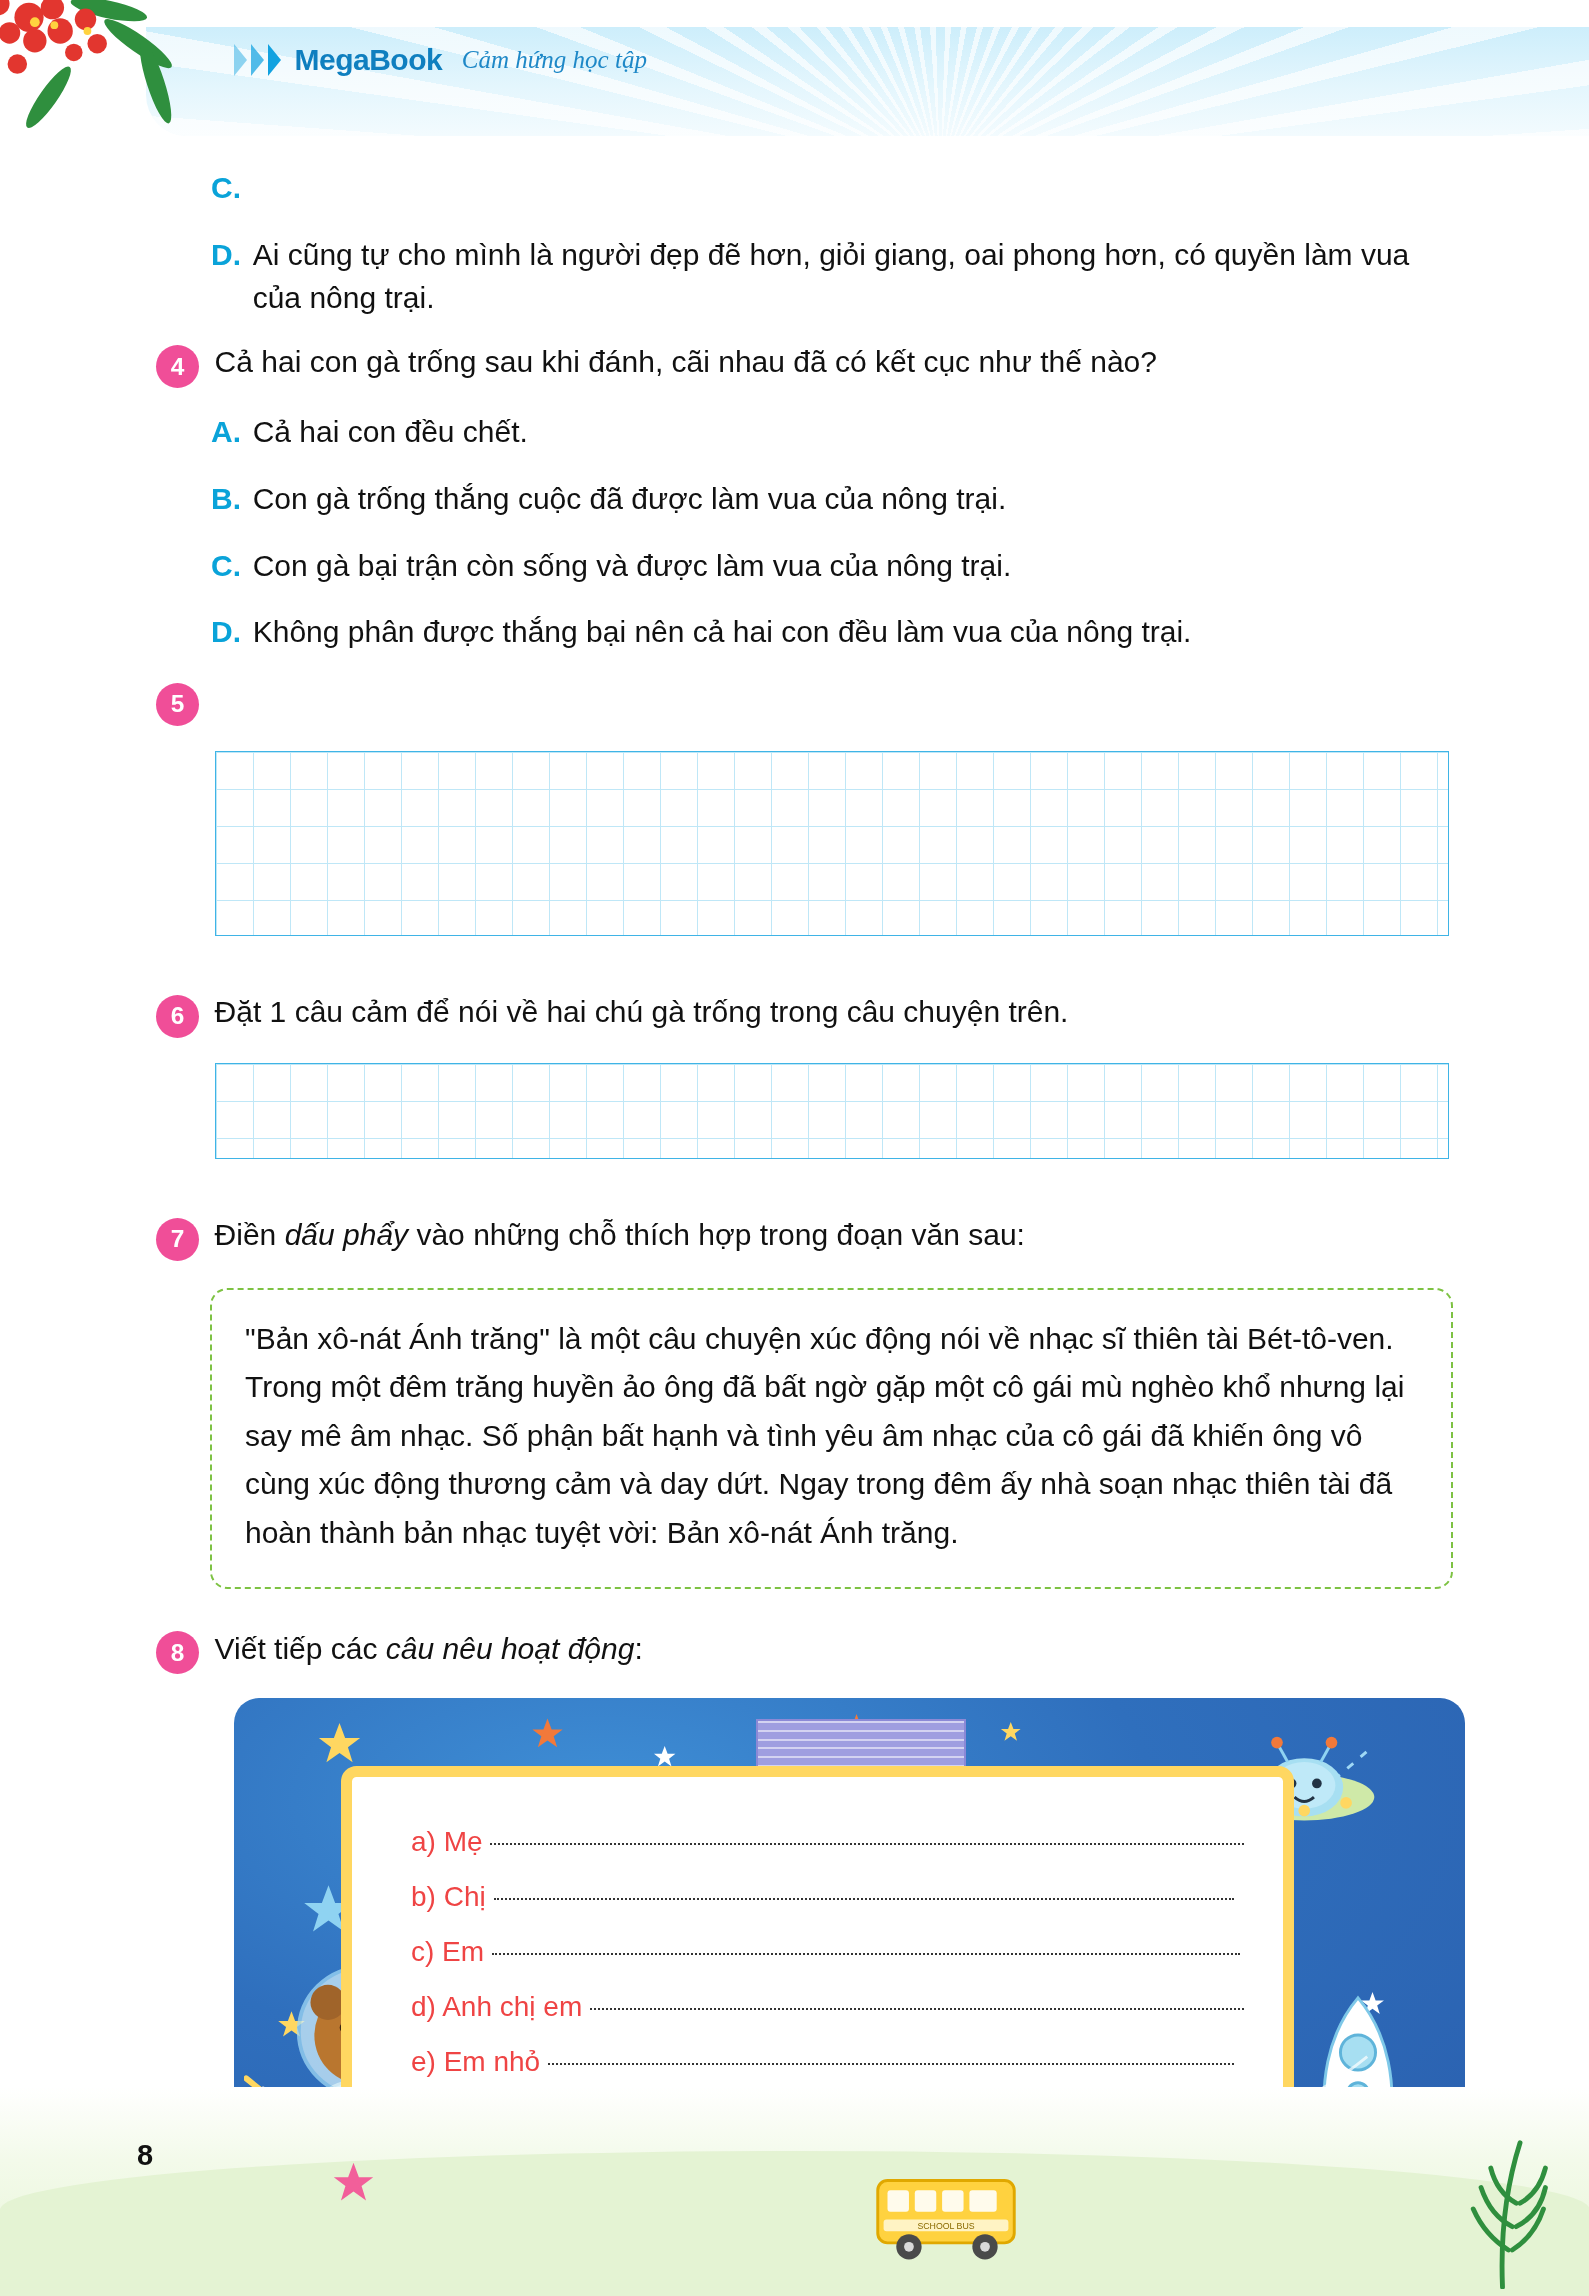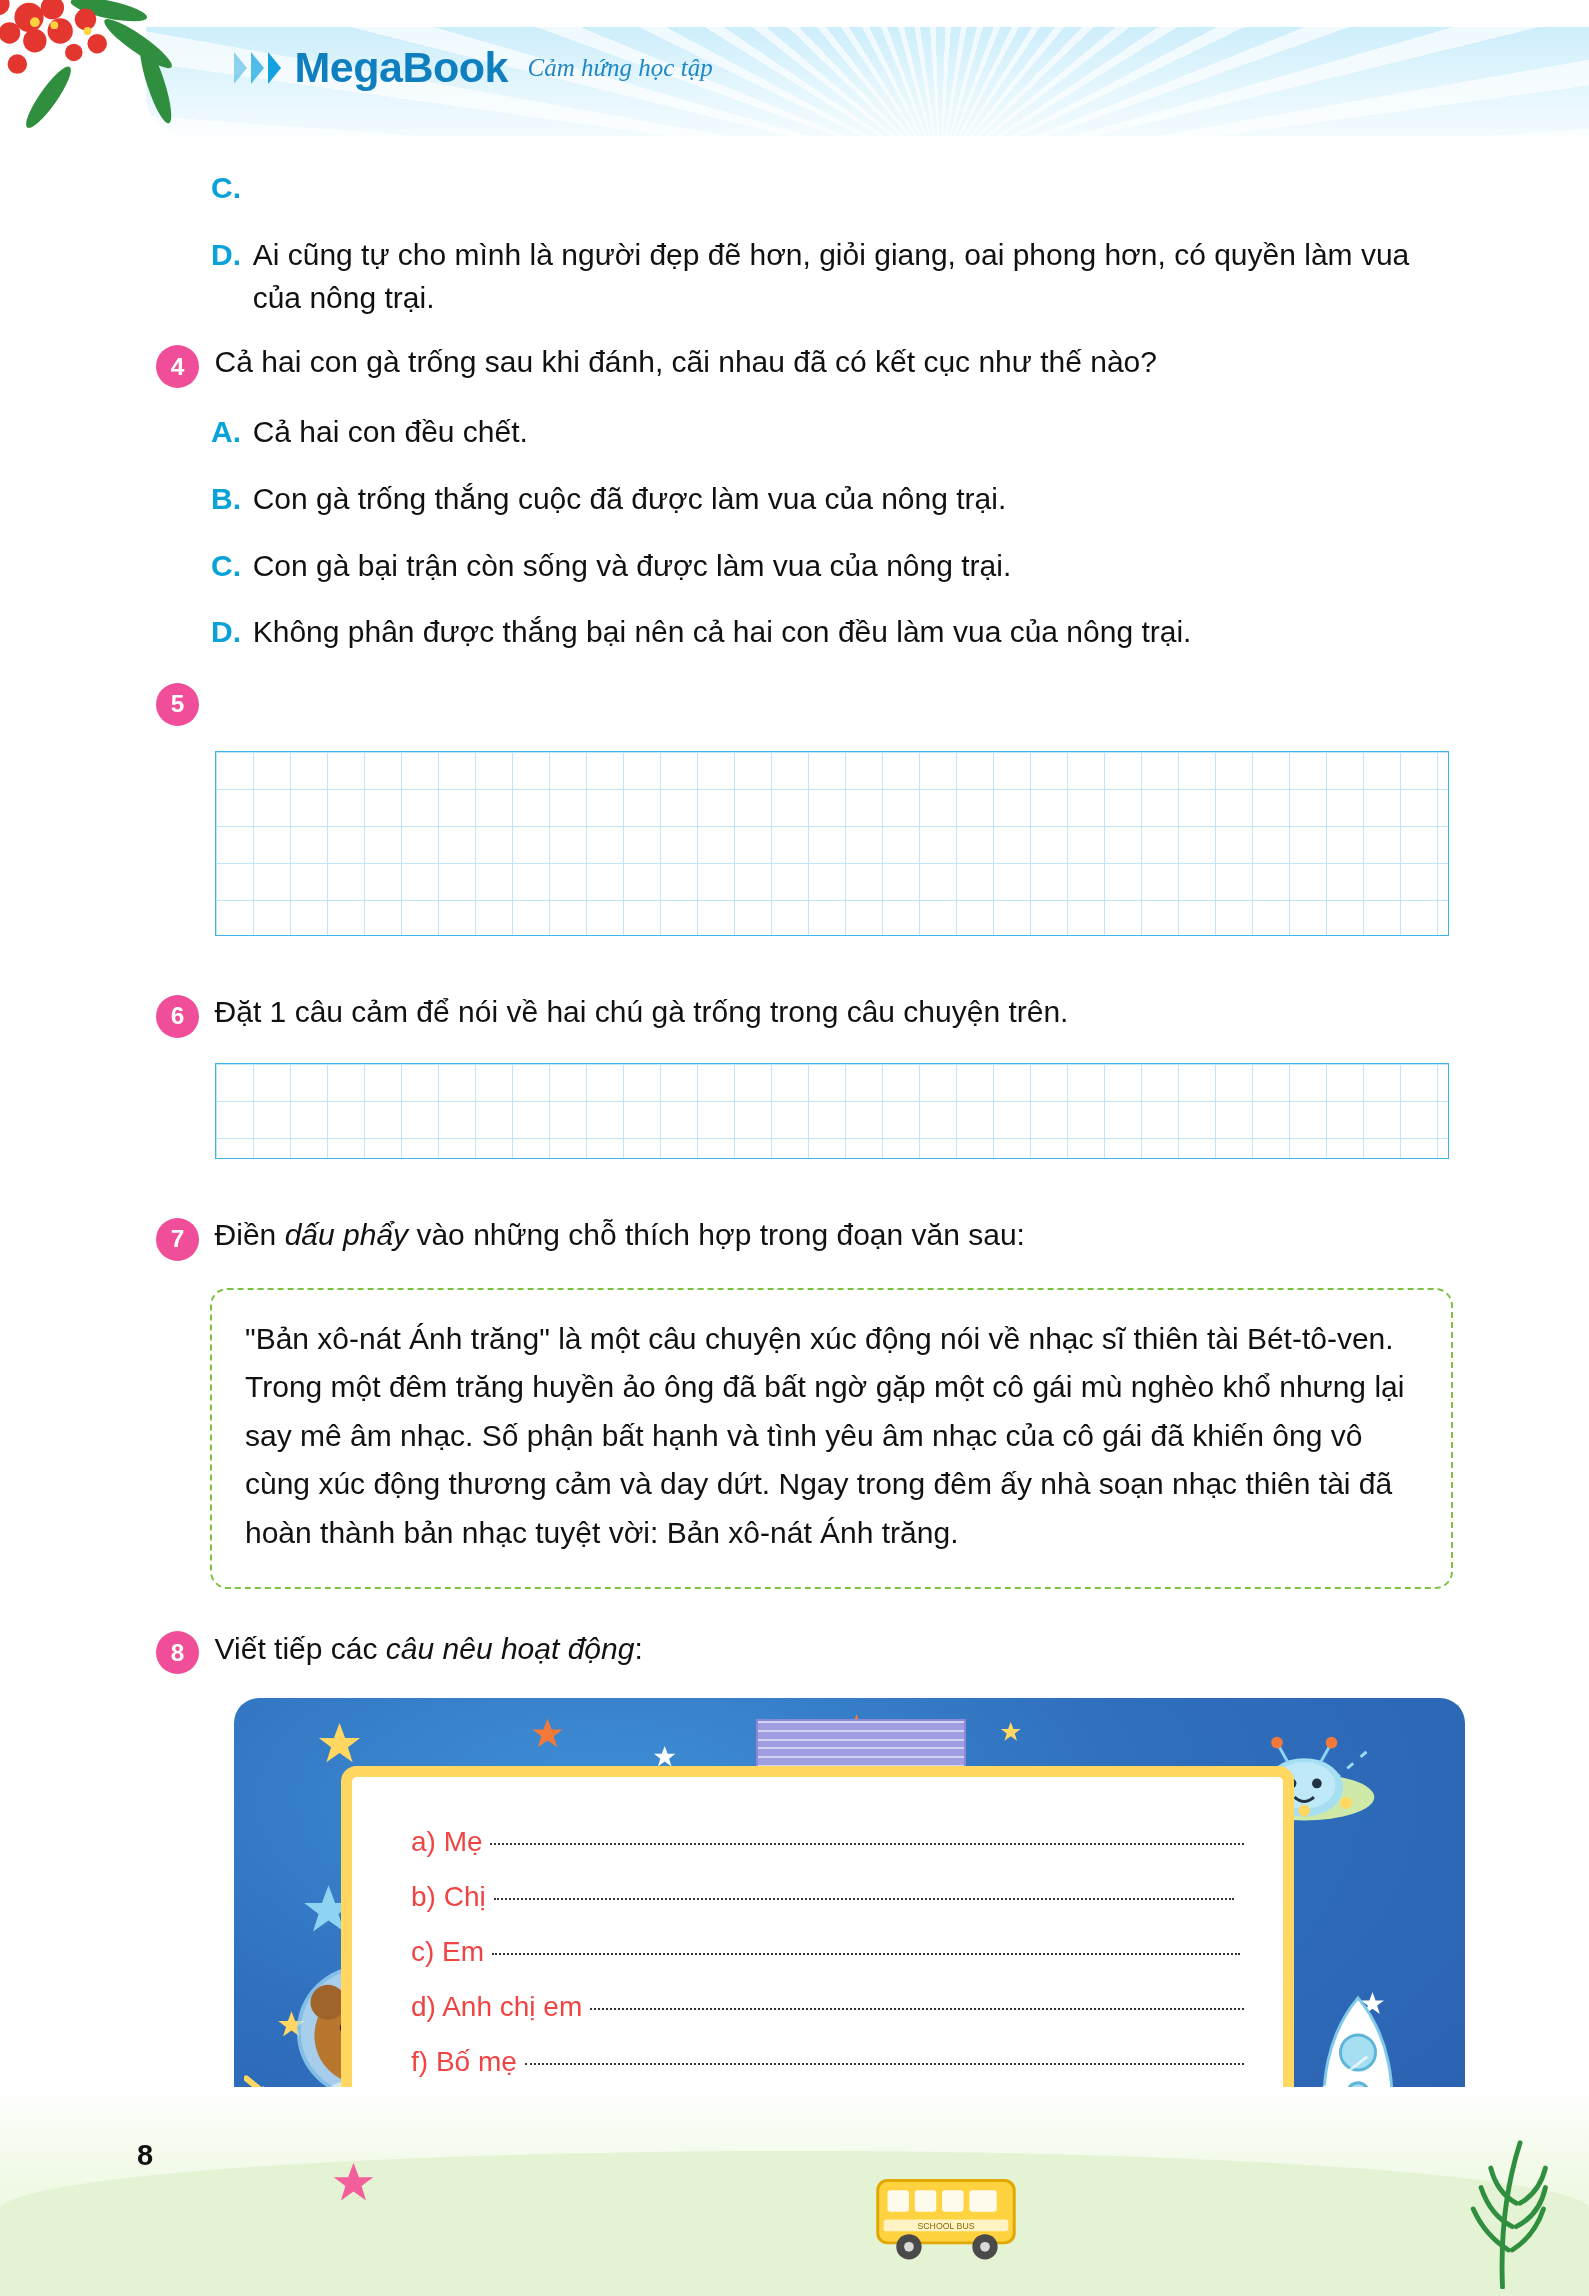--- a/index.html
+++ b/index.html
@@ -35,21 +35,21 @@
   .logo-mark { display:flex; gap:3.9px; align-items:center; }
   .logo-mark i {
     display:block; width:0;height:0;
     border-top: 16.6px solid transparent;
     border-bottom: 16.6px solid transparent;
     border-left: 13.7px solid #12a2e0;
   }
   .logo-mark i:nth-child(1){opacity:.45;}
   .logo-mark i:nth-child(2){opacity:.72;}
   .logo-text {
-    font-size: 43px; font-weight: 700; color:#0f7fbf; letter-spacing:-0.5px;
+    font-size: 30px; font-weight: 700; color:#0f7fbf; letter-spacing:-0.5px;
   }
   .logo-tag {
     font-family:"Liberation Serif", serif;
     font-style: italic; font-size: 25px; color:#1e88c7; margin-left:5.9px;
   }
 
   
   .flowers { position:absolute; left:-7.8px; top:-9.8px; width: 224px; height:156px; }
 
   
@@ -367,20 +367,24 @@
         </div>
         <div class="line-item">
           <span class="lead">c) Em</span>
           <span class="dots" style="margin-right:3.9px;"></span>
         </div>
         <div class="line-item">
           <span class="lead">d) Anh chị em</span>
           <span class="dots"></span>
         </div>
         <div class="line-item">
+          <span class="lead">e) Em nhỏ</span>
+          <span class="dots" style="margin-right:9.8px;"></span>
+        </div>
+        <div class="line-item">
           <span class="lead">f) Bố mẹ</span>
           <span class="dots"></span>
         </div>
       </div>
     </div>
   </div>
 </div>
 
 <div class="footer-grass">
   <div class="grass-hill"></div>

